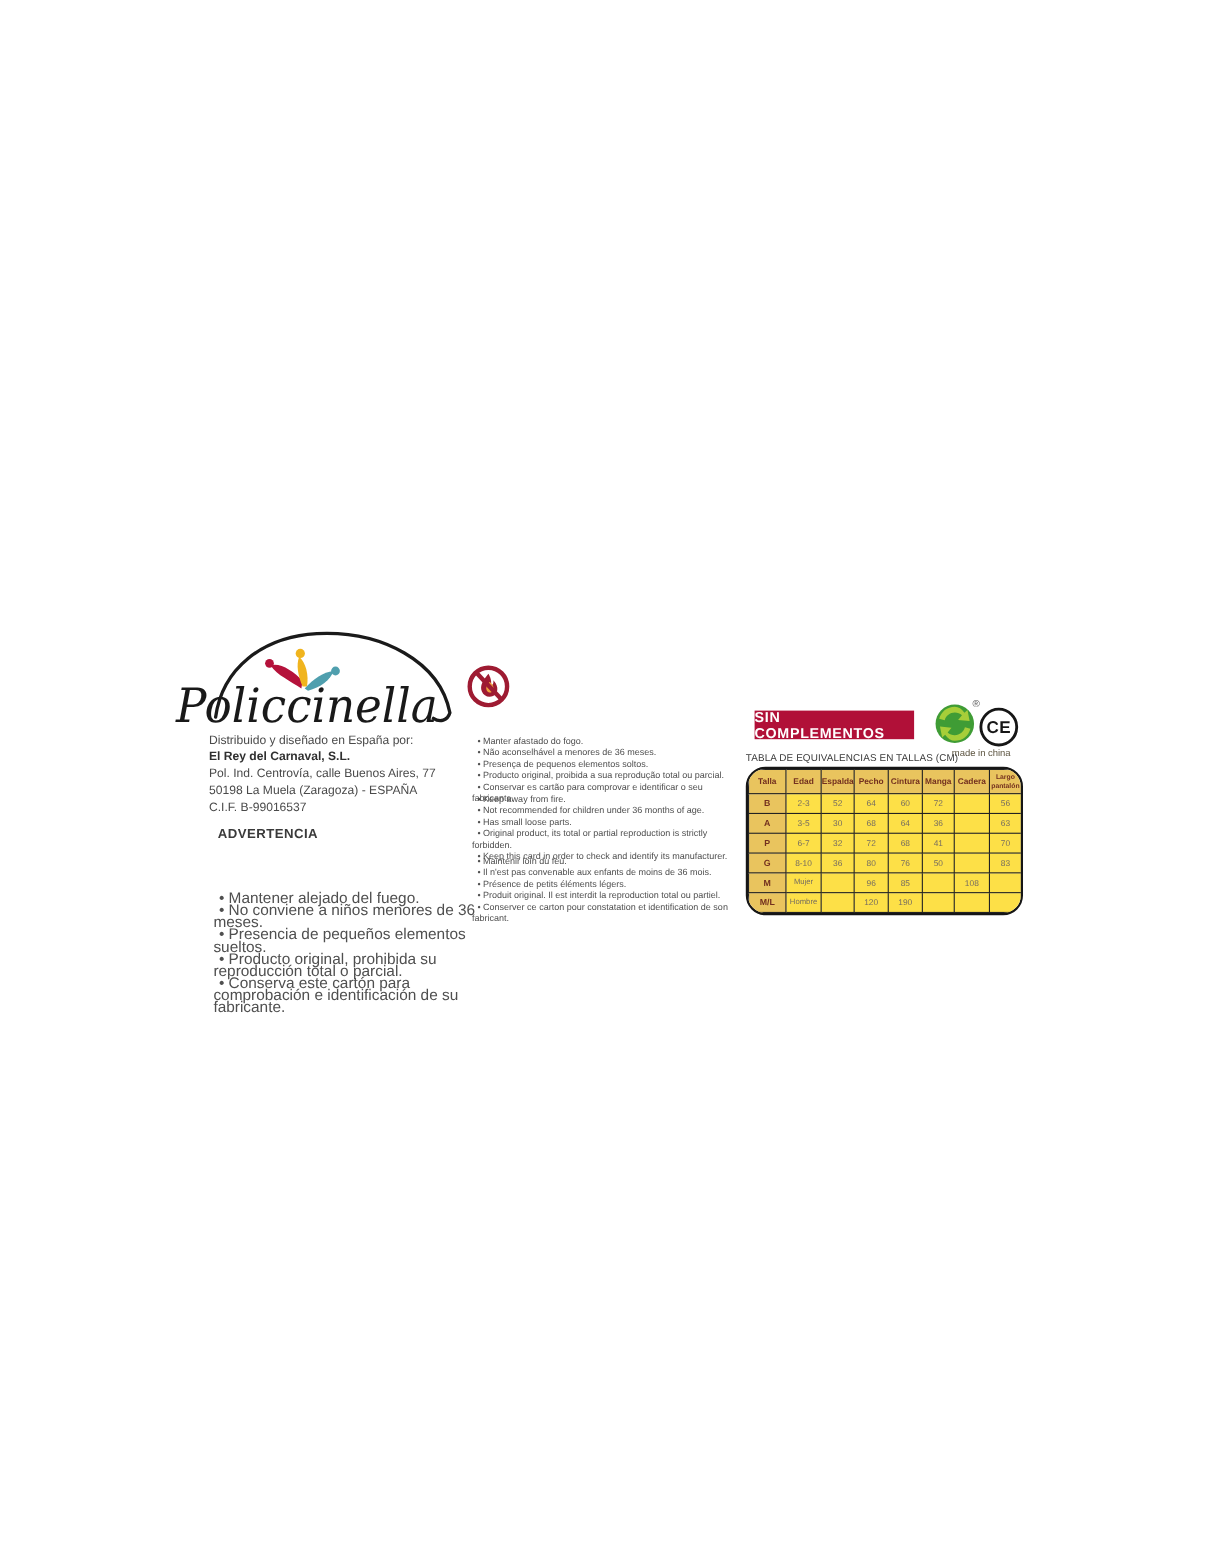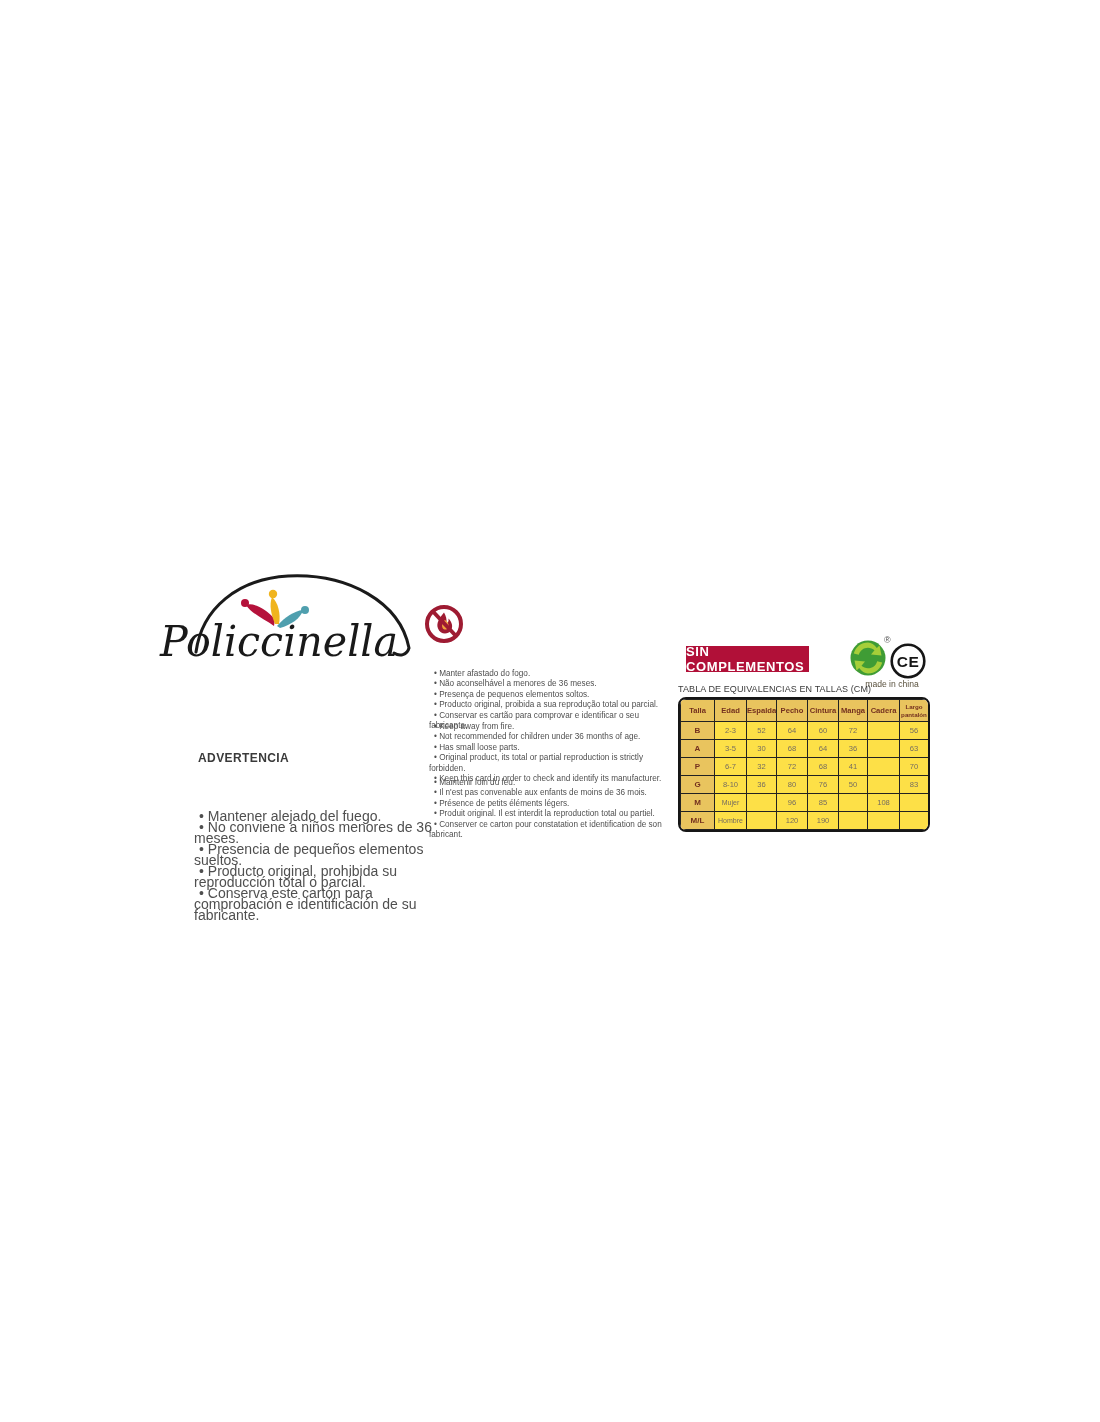--- a/index.html
+++ b/index.html
@@ -22,29 +22,29 @@
   
   .fire-svg{left:423px;top:603px;width:42px;height:42px;}
   .fire-lines{left:468px;top:607px;width:200px;font-size:8.6px;line-height:11px;color:#4a4a4a;}
   .fire-lines div{margin:0;}
   .mid-list{width:242px;font-size:8.2px;line-height:10.4px;color:#4f4f4f;}
   .pt-list{left:423px;top:663px;}
   .en-list{left:423px;top:716px;}
   .fr-list{left:423px;top:772px;}
 
   
-  .badge{left:686px;top:646px;width:123px;height:26px;background:#b11038;color:#fff;
+  .badge{left:686px;top:646px;width:145px;height:26px;background:#b11038;color:#fff;
          font-size:13px;font-weight:bold;letter-spacing:.6px;display:flex;align-items:center;justify-content:center;}
   .green-svg{left:848px;top:638px;width:40px;height:40px;}
   .reg-mark{left:884px;top:635px;font-size:9px;color:#555;}
   .ce-svg{left:889px;top:642px;width:38px;height:38px;}
   .madein{left:852px;top:679px;width:80px;text-align:center;font-size:8.6px;color:#5a523e;}
 
   .tbl-title{left:678px;top:684px;font-size:9px;font-weight:normal;color:#3a3a3a;margin:0;letter-spacing:.1px;}
-  .tbl-wrap{left:678px;top:697px;width:248px;border:2px solid #161616;border-radius:8px;overflow:hidden;background:#fff;}
+  .tbl-wrap{left:678px;top:697px;width:248px;border:2px solid #161616;border-radius:18px;overflow:hidden;background:#fff;}
   table.sizes{border-collapse:collapse;table-layout:fixed;width:100%;}
   table.sizes th,table.sizes td{border:1px solid #222;text-align:center;vertical-align:middle;padding:0;}
   table.sizes th{background:#e9c45e;color:#73301f;font-size:7.6px;font-weight:bold;height:21px;line-height:8px;}
   table.sizes th.small{font-size:6.2px;}
   table.sizes td{height:17px;font-size:7.6px;color:#756c60;background:#fde047;}
   table.sizes td.talla{background:#e9c45e;color:#73301f;font-weight:bold;font-size:8px;}
   table.sizes td.word{font-size:7px;}
 </style>
 </head>
 <body>
@@ -57,20 +57,27 @@
       <path d="M118 62 C108 55 96 50 90 41 C98 38 111 46 119 55 Z" fill="#b5123b"></path>
       <circle cx="89" cy="39" r="4" fill="#b5123b"></circle>
       <path d="M119 60 C115 50 113 41 116 33 C122 38 125 50 123 60 Z" fill="#f0b41e"></path>
       <circle cx="117" cy="30" r="4.2" fill="#f0b41e"></circle>
       <path d="M121 62 C129 53 138 47 147 46 C145 54 135 61 124 64 Z" fill="#4f9fae"></path>
       <circle cx="149" cy="46" r="4" fill="#4f9fae"></circle>
     </g>
     <text x="4" y="92" textLength="238" lengthAdjust="spacingAndGlyphs" font-family="DejaVu Serif, serif" font-style="italic" font-size="43" fill="#191919">Policcinella</text>
   </svg>
 
+  <div class="abs addr">
+    <p>Distribuido y diseñado en España por:</p>
+    <p class="bold">El Rey del Carnaval, S.L.</p>
+    <p>Pol. Ind. Centrovía, calle Buenos Aires, 77</p>
+    <p>50198 La Muela (Zaragoza) - ESPAÑA</p>
+    <p>C.I.F. B-99016537</p>
+  </div>
 
   <h3 class="abs adv-title">ADVERTENCIA</h3>
   <ul class="abs blist adv-list">
     <li>Mantener alejado del fuego.</li>
     <li>No conviene a niños menores de 36 meses.</li>
     <li>Presencia de pequeños elementos sueltos.</li>
     <li>Producto original, prohibida su reproducción total o parcial.</li>
     <li>Conserva este cartón para comprobación e identificación de su fabricante.</li>
   </ul>
 

